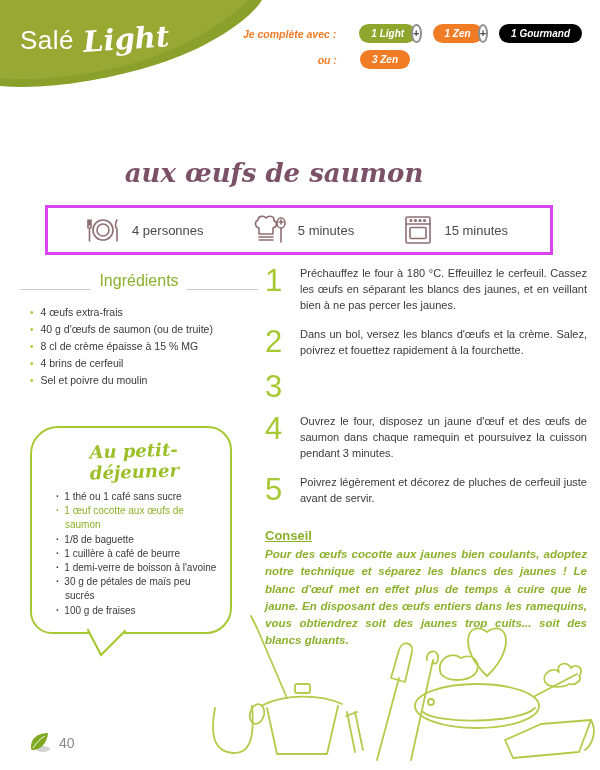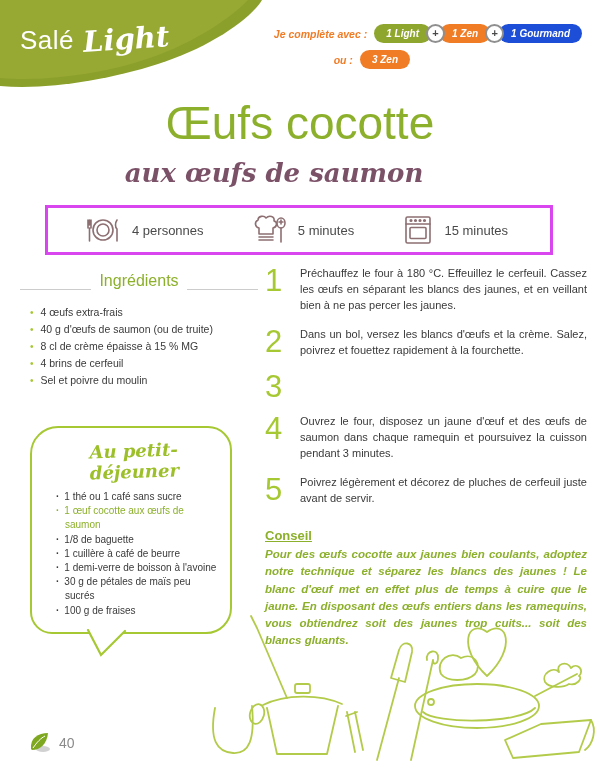--- a/index.html
+++ b/index.html
@@ -12,24 +12,24 @@
   .banner-svg { position:absolute; top:0; left:0; }
   .logo { position:absolute; top:22px; left:20px; display:flex; align-items:baseline; gap:9px; color:#ffffff; }
   .logo-category { font-size:26px; letter-spacing:0.5px; }
   .logo-edition { font-family:"DejaVu Serif", cursive; font-style:italic; font-weight:700; font-size:29px; transform:rotate(-4deg); }
 
   
   .pairing { position:absolute; top:24px; right:18px; width:320px; }
   .pairing-row { display:flex; align-items:center; justify-content:flex-end; }
   .pairing-row2 { margin-top:7px; padding-right:172px; }
   .pairing-label { color:#f07c26; font-style:italic; font-weight:700; font-size:10.5px; margin-right:7px; white-space:nowrap; }
-  .pill { color:#ffffff; font-style:italic; font-weight:700; font-size:10px; padding:4px 12px; border-radius:11px; white-space:nowrap; }
+  .pill { color:#ffffff; font-style:italic; font-weight:700; font-size:10px; padding:4px 12px; border-radius:11px; white-space:nowrap;margin-left:16px; }
   .pill-light { background:#8fa62e; }
   .pill-zen { background:#f07c26; }
-  .pill-gourmand { background:#1d4ed8;text-align:right; }
+  .pill-gourmand { background:#000000;text-align:right; }
   .plus-circle {
     width:15px; height:15px; border-radius:50%; background:#ffffff; border:2px solid #8f8f8f;
     color:#4a4a4a; font-weight:700; font-size:11px; line-height:14px; text-align:center;
     margin:0 -5px; z-index:2; position:relative; font-style:normal;
   }
 
   
   .title { position:absolute; top:96px; left:0; width:600px; text-align:center; font-size:46px; color:#8cb02c; font-weight:400; }
   .subtitle { position:absolute; top:158px; left:0; width:548px; text-align:center;
     font-family:"DejaVu Serif", cursive; font-style:italic; font-weight:700; font-size:26px; color:#7b5168; }
@@ -99,21 +99,20 @@
       <span class="pill pill-zen">1 Zen</span>
       <span class="plus-circle">+</span>
       <span class="pill pill-gourmand">1 Gourmand</span>
     </div>
     <div class="pairing-row pairing-row2">
       <span class="pairing-label">ou :</span>
       <span class="pill pill-zen">3 Zen</span>
     </div>
   </div>
 
-  <div class="title">Œufs cocotte</div>
   <div class="subtitle">aux œufs de saumon</div>
 
   <div class="meta-bar">
     <div class="meta-item">
       <span class="meta-icon">
         <svg width="38" height="30" viewBox="0 0 38 30" fill="none" stroke="#8d6f72" stroke-width="1.6" stroke-linecap="round">
           <circle cx="19" cy="15" r="10"></circle>
           <circle cx="19" cy="15" r="6"></circle>
           <path d="M4,5 V13 M7,5 V13 M5.5,13 V26 M5.5,5 V10"></path>
           <path d="M33,5 C31,8 31,12 33,14 V26"></path>

